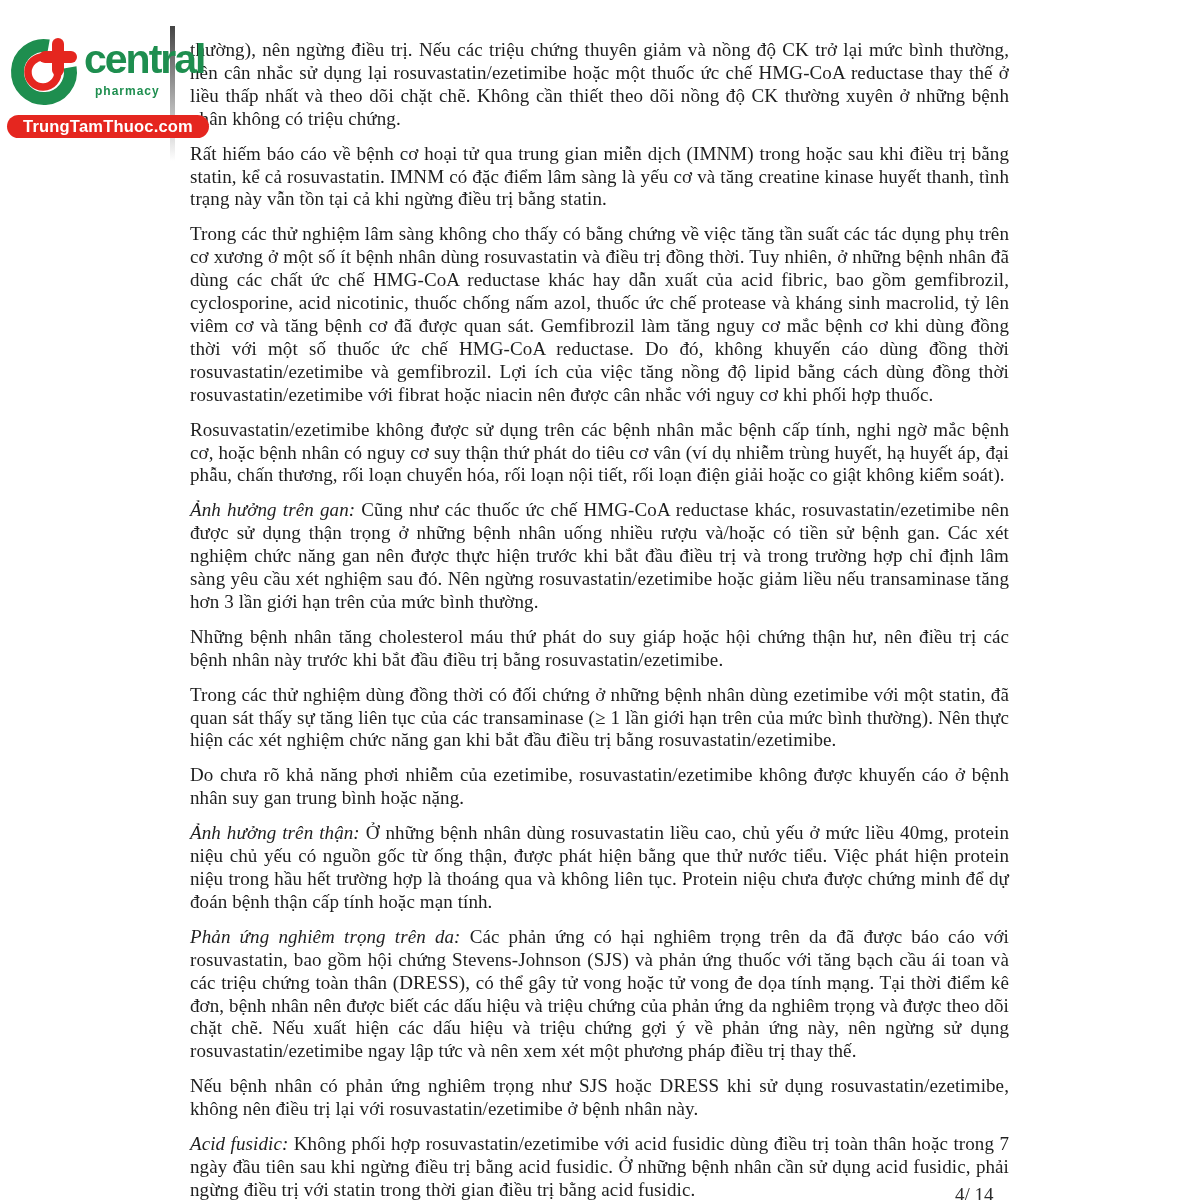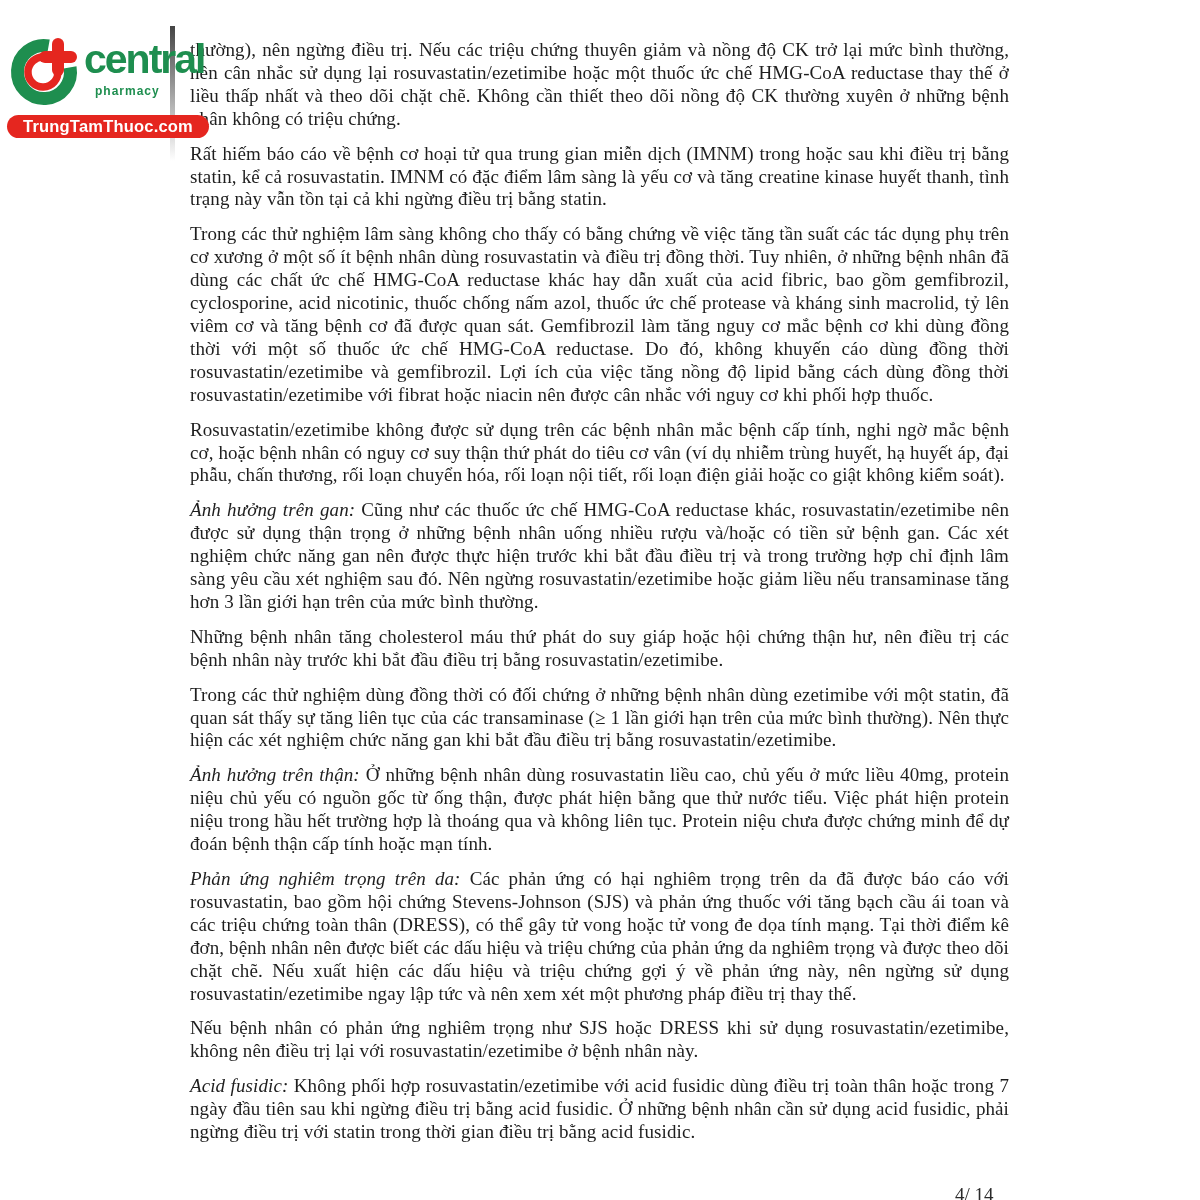--- a/index.html
+++ b/index.html
@@ -89,20 +89,21 @@
   <div class="scan-edge"></div>
 
   <div class="doc-text">
     <p><span class="lead"></span><span>thường), nên ngừng điều trị. Nếu các triệu chứng thuyên giảm và nồng độ CK trở lại mức bình thường, nên cân nhắc sử dụng lại rosuvastatin/ezetimibe hoặc một thuốc ức chế HMG-CoA reductase thay thế ở liều thấp nhất và theo dõi chặt chẽ. Không cần thiết theo dõi nồng độ CK thường xuyên ở những bệnh nhân không có triệu chứng.</span></p>
     <p><span class="lead"></span><span>Rất hiếm báo cáo về bệnh cơ hoại tử qua trung gian miễn dịch (IMNM) trong hoặc sau khi điều trị bằng statin, kể cả rosuvastatin. IMNM có đặc điểm lâm sàng là yếu cơ và tăng creatine kinase huyết thanh, tình trạng này vẫn tồn tại cả khi ngừng điều trị bằng statin.</span></p>
     <p><span class="lead"></span><span>Trong các thử nghiệm lâm sàng không cho thấy có bằng chứng về việc tăng tần suất các tác dụng phụ trên cơ xương ở một số ít bệnh nhân dùng rosuvastatin và điều trị đồng thời. Tuy nhiên, ở những bệnh nhân đã dùng các chất ức chế HMG-CoA reductase khác hay dẫn xuất của acid fibric, bao gồm gemfibrozil, cyclosporine, acid nicotinic, thuốc chống nấm azol, thuốc ức chế protease và kháng sinh macrolid, tỷ lên viêm cơ và tăng bệnh cơ đã được quan sát. Gemfibrozil làm tăng nguy cơ mắc bệnh cơ khi dùng đồng thời với một số thuốc ức chế HMG-CoA reductase. Do đó, không khuyến cáo dùng đồng thời rosuvastatin/ezetimibe và gemfibrozil. Lợi ích của việc tăng nồng độ lipid bằng cách dùng đồng thời rosuvastatin/ezetimibe với fibrat hoặc niacin nên được cân nhắc với nguy cơ khi phối hợp thuốc.</span></p>
     <p><span class="lead"></span><span>Rosuvastatin/ezetimibe không được sử dụng trên các bệnh nhân mắc bệnh cấp tính, nghi ngờ mắc bệnh cơ, hoặc bệnh nhân có nguy cơ suy thận thứ phát do tiêu cơ vân (ví dụ nhiễm trùng huyết, hạ huyết áp, đại phẫu, chấn thương, rối loạn chuyển hóa, rối loạn nội tiết, rối loạn điện giải hoặc co giật không kiểm soát).</span></p>
     <p><span class="lead">Ảnh hưởng trên gan: </span><span>Cũng như các thuốc ức chế HMG-CoA reductase khác, rosuvastatin/ezetimibe nên được sử dụng thận trọng ở những bệnh nhân uống nhiều rượu và/hoặc có tiền sử bệnh gan. Các xét nghiệm chức năng gan nên được thực hiện trước khi bắt đầu điều trị và trong trường hợp chỉ định lâm sàng yêu cầu xét nghiệm sau đó. Nên ngừng rosuvastatin/ezetimibe hoặc giảm liều nếu transaminase tăng hơn 3 lần giới hạn trên của mức bình thường.</span></p>
     <p><span class="lead"></span><span>Những bệnh nhân tăng cholesterol máu thứ phát do suy giáp hoặc hội chứng thận hư, nên điều trị các bệnh nhân này trước khi bắt đầu điều trị bằng rosuvastatin/ezetimibe.</span></p>
     <p><span class="lead"></span><span>Trong các thử nghiệm dùng đồng thời có đối chứng ở những bệnh nhân dùng ezetimibe với một statin, đã quan sát thấy sự tăng liên tục của các transaminase (≥ 1 lần giới hạn trên của mức bình thường). Nên thực hiện các xét nghiệm chức năng gan khi bắt đầu điều trị bằng rosuvastatin/ezetimibe.</span></p>
+    <p><span class="lead"></span><span>Do chưa rõ khả năng phơi nhiễm của ezetimibe, rosuvastatin/ezetimibe không được khuyến cáo ở bệnh nhân suy gan trung bình hoặc nặng.</span></p>
     <p><span class="lead">Ảnh hưởng trên thận: </span><span>Ở những bệnh nhân dùng rosuvastatin liều cao, chủ yếu ở mức liều 40mg, protein niệu chủ yếu có nguồn gốc từ ống thận, được phát hiện bằng que thử nước tiểu. Việc phát hiện protein niệu trong hầu hết trường hợp là thoáng qua và không liên tục. Protein niệu chưa được chứng minh để dự đoán bệnh thận cấp tính hoặc mạn tính.</span></p>
     <p><span class="lead">Phản ứng nghiêm trọng trên da: </span><span>Các phản ứng có hại nghiêm trọng trên da đã được báo cáo với rosuvastatin, bao gồm hội chứng Stevens-Johnson (SJS) và phản ứng thuốc với tăng bạch cầu ái toan và các triệu chứng toàn thân (DRESS), có thể gây tử vong hoặc tử vong đe dọa tính mạng. Tại thời điểm kê đơn, bệnh nhân nên được biết các dấu hiệu và triệu chứng của phản ứng da nghiêm trọng và được theo dõi chặt chẽ. Nếu xuất hiện các dấu hiệu và triệu chứng gợi ý về phản ứng này, nên ngừng sử dụng rosuvastatin/ezetimibe ngay lập tức và nên xem xét một phương pháp điều trị thay thế.</span></p>
     <p><span class="lead"></span><span>Nếu bệnh nhân có phản ứng nghiêm trọng như SJS hoặc DRESS khi sử dụng rosuvastatin/ezetimibe, không nên điều trị lại với rosuvastatin/ezetimibe ở bệnh nhân này.</span></p>
     <p><span class="lead">Acid fusidic: </span><span>Không phối hợp rosuvastatin/ezetimibe với acid fusidic dùng điều trị toàn thân hoặc trong 7 ngày đầu tiên sau khi ngừng điều trị bằng acid fusidic. Ở những bệnh nhân cần sử dụng acid fusidic, phải ngừng điều trị với statin trong thời gian điều trị bằng acid fusidic.</span></p>
   </div>
 
   <div class="logo">
     <svg class="logo-icon" width="76" height="78" viewBox="0 0 76 78">
       <path d="M 62.1 31.4 A 26.5 26.5 0 1 1 40.6 9.9" fill="none" stroke="#1e8e4f" stroke-width="13" stroke-linecap="butt"></path>
       <path d="M 49.9 34.7 A 15 15 0 1 1 36.3 21.1" fill="none" stroke="#e5261f" stroke-width="7.5" stroke-linecap="butt"></path>

